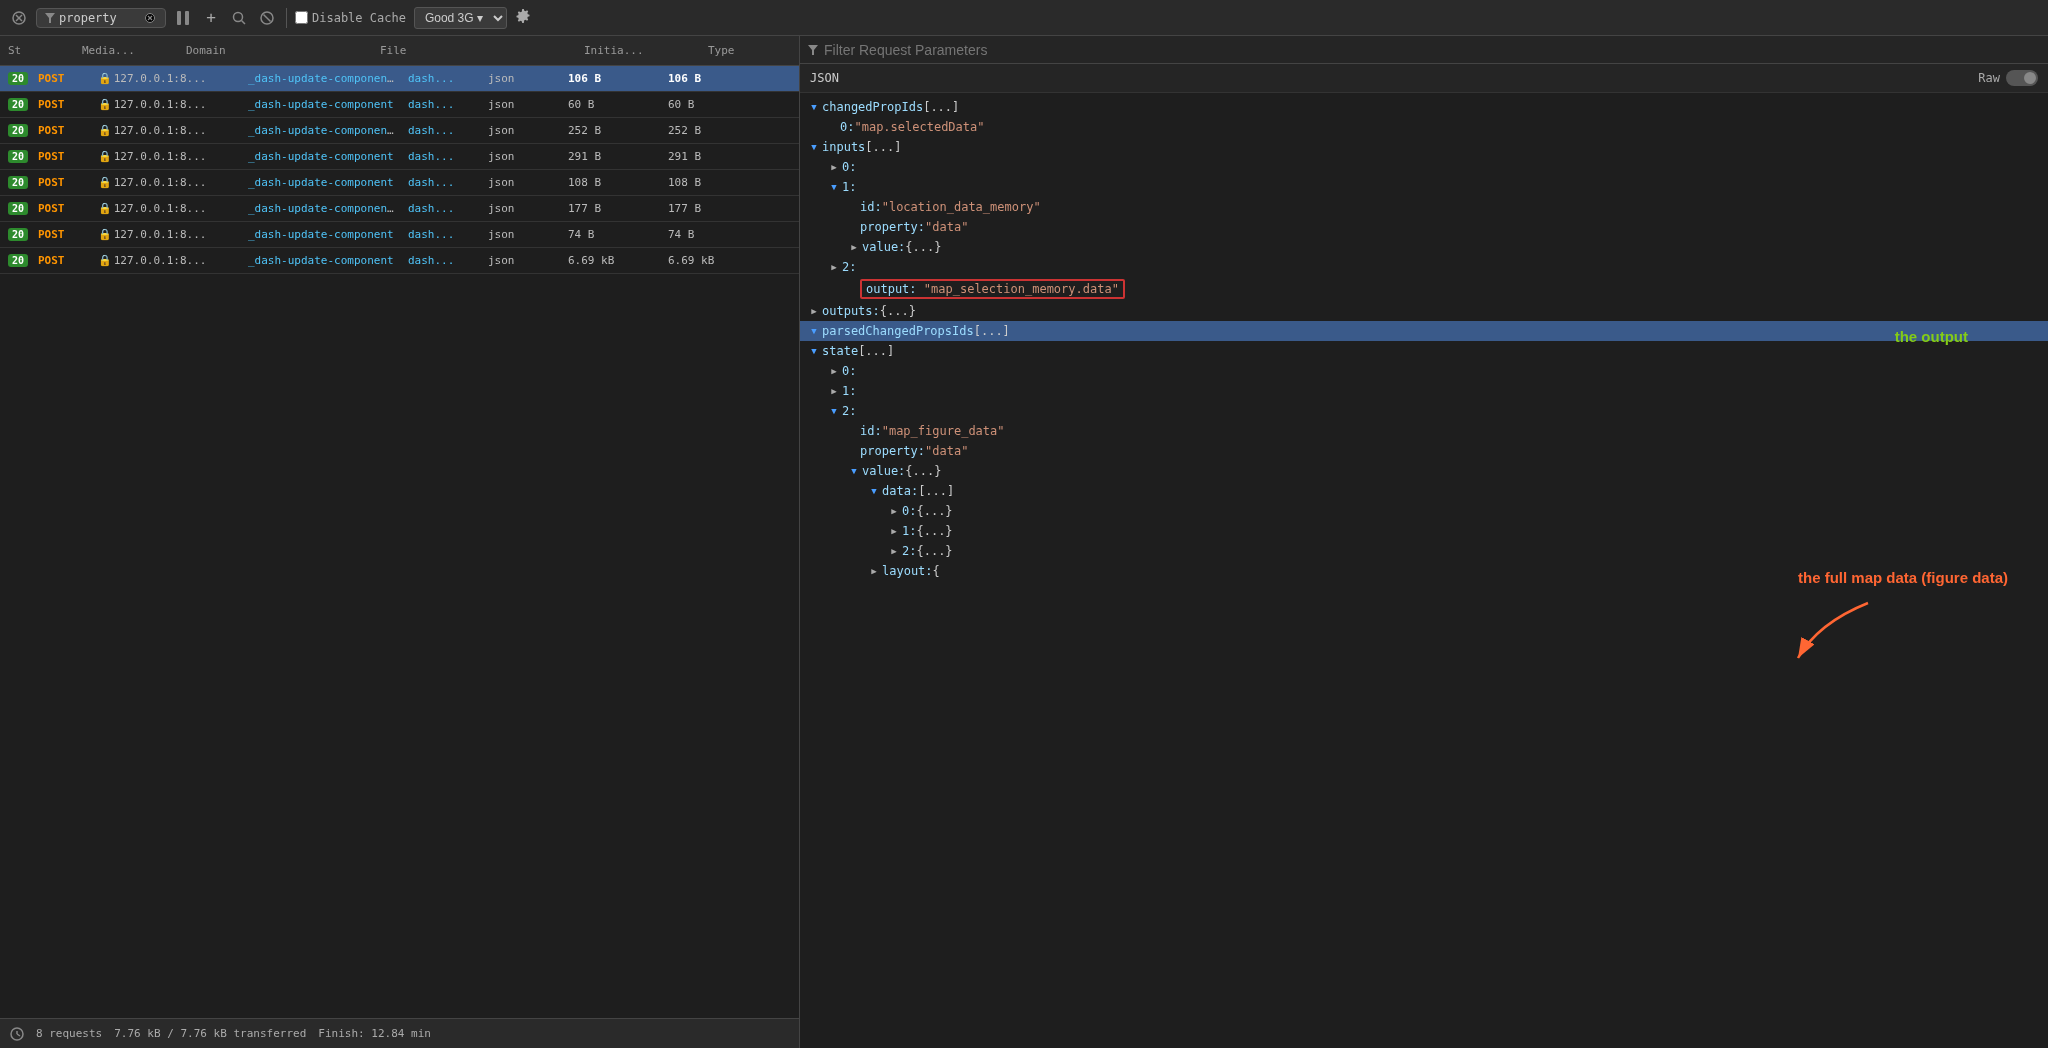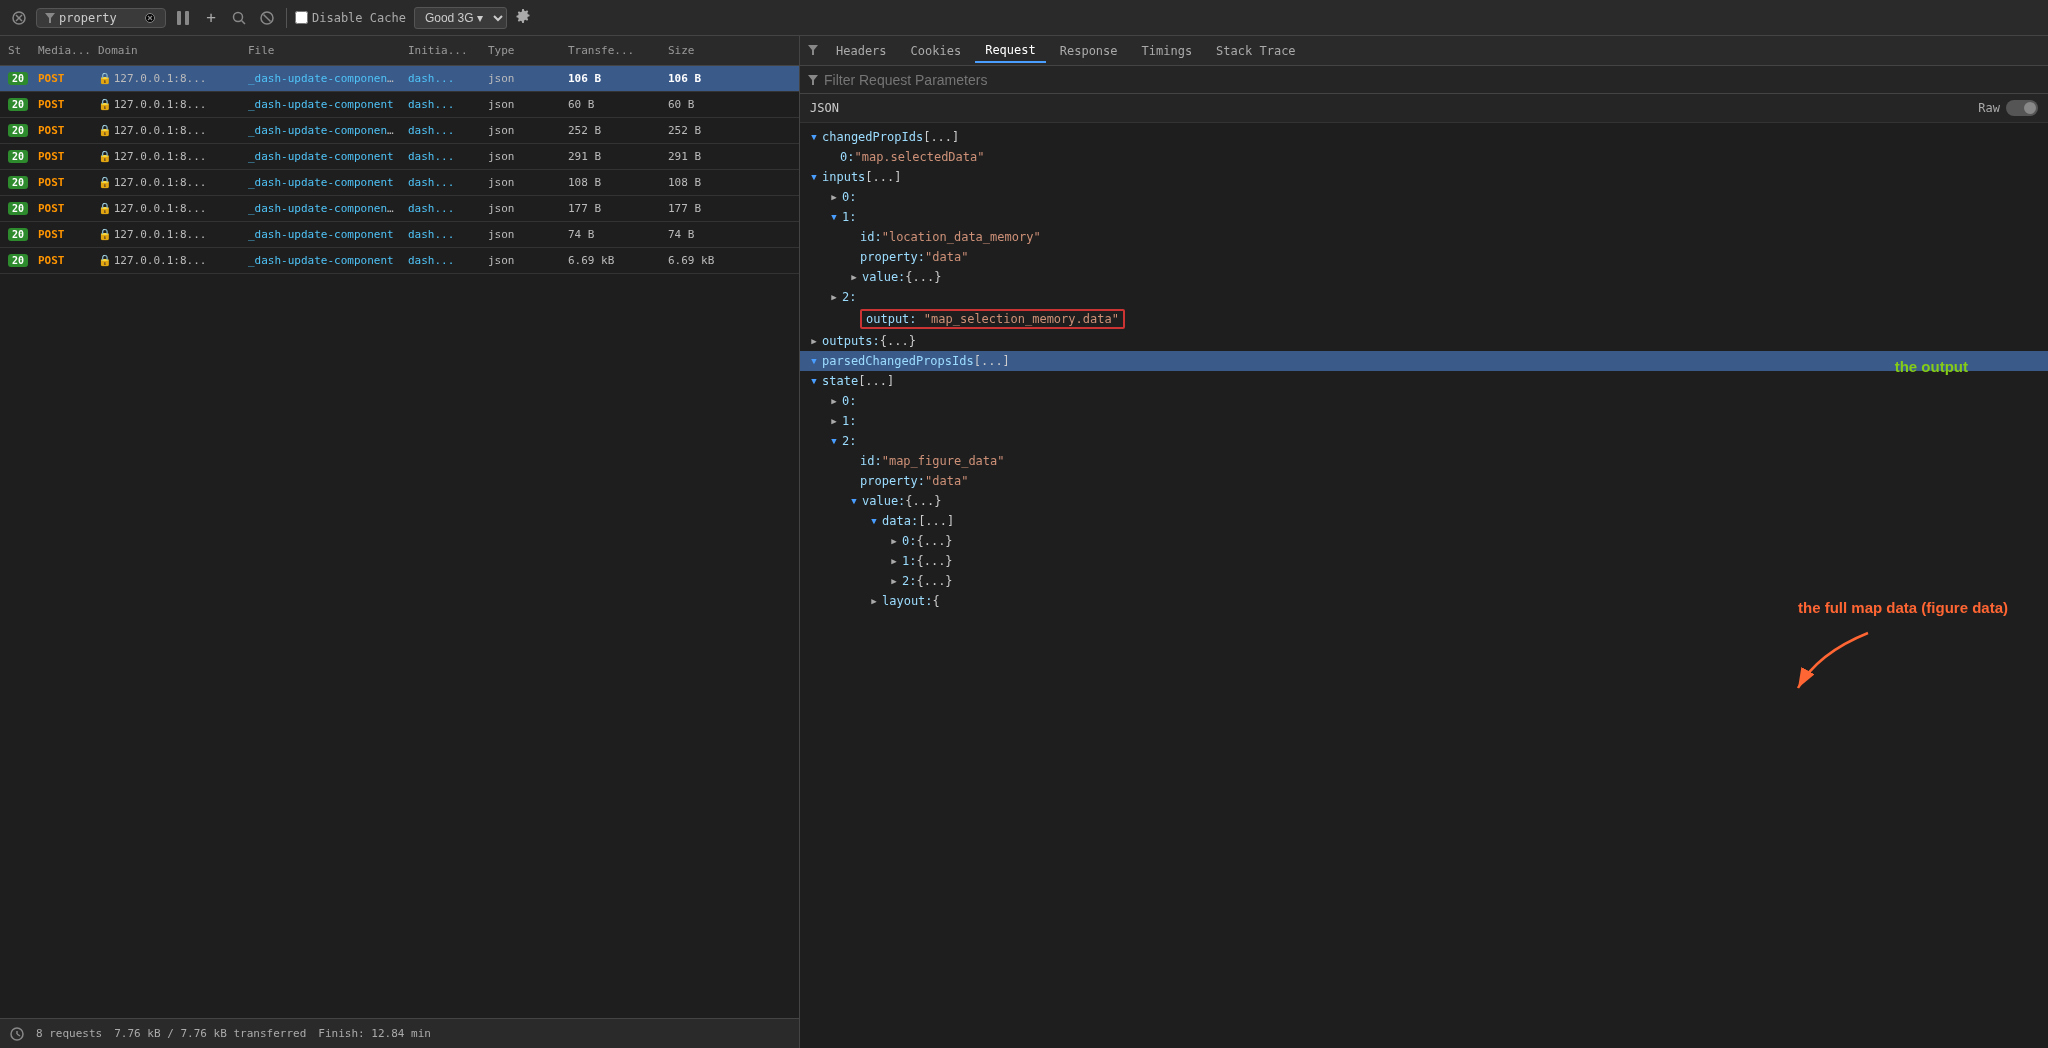--- a/index.html
+++ b/index.html
@@ -117,20 +117,21 @@
     
     .table-header {
       display: grid;
       grid-template-columns: 30px 60px 150px 160px 80px 80px 100px 80px;
       background: #2a2a2a;
       border-bottom: 1px solid #444;
       height: 30px;
       align-items: center;
       padding: 0 4px;
       flex-shrink: 0;
+      gap: 44px;
     }
     .table-header-cell {
       font-size: 11px;
       color: #999;
       padding: 0 4px;
       white-space: nowrap;
       overflow: hidden;
     }
 
     
@@ -526,33 +527,20 @@
         <line x1="7" y1="7" x2="10" y2="9" stroke="#888" stroke-width="1.5"></line>
       </svg>
       <span>8 requests</span>
       <span>7.76 kB / 7.76 kB transferred</span>
       <span>Finish: 12.84 min</span>
     </div>
   </div>
 
   <div class="detail-panel">
 
-    <div class="detail-tabs">
-      <div style="color:#aaa;margin-right:4px;">
-        <svg width="10" height="10" viewBox="0 0 10 10" fill="#888">
-            <polygon points="0,0 10,0 6,5 6,10 4,10 4,5"></polygon>
-          </svg>
-      </div>
-      <div class="detail-tab">Headers</div>
-      <div class="detail-tab">Cookies</div>
-      <div class="detail-tab active">Request</div>
-      <div class="detail-tab">Response</div>
-      <div class="detail-tab">Timings</div>
-      <div class="detail-tab">Stack Trace</div>
-    </div>
 
     <div class="filter-bar">
       <svg width="10" height="10" viewBox="0 0 10 10" fill="#888">
           <polygon points="0,0 10,0 6,5 6,10 4,10 4,5"></polygon>
         </svg>
       <input class="filter-input" type="text" placeholder="Filter Request Parameters" style="">
     </div>
 
     <div class="json-section-header">
       <span class="json-label">JSON</span>

